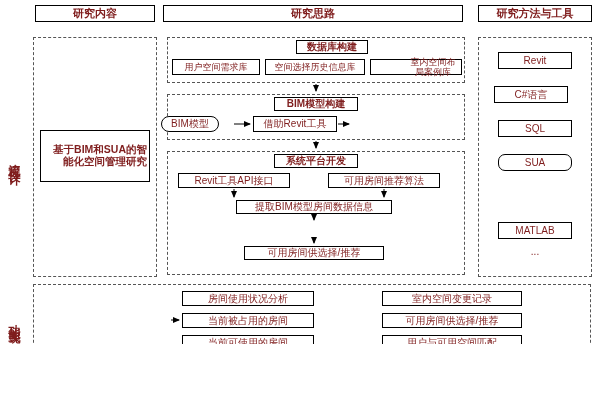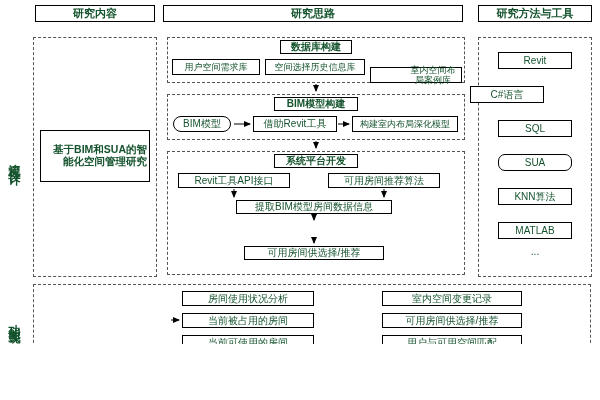--- a/index.html
+++ b/index.html
@@ -1,20 +1,20 @@
 <!DOCTYPE html>
 <html><head>
 <meta charset="utf-8">
 <style>
   * { box-sizing: border-box; }
   html, body { margin: 0; padding: 0; background: #fff; }
   #canvas {
     position: relative; width: 600px; height: 344px;
     background: #ffffff; font-family: "Liberation Sans", sans-serif;
-    color: #14532d; overflow: hidden;
+    color: #7f1d1d; overflow: hidden;
   }
   .box {
     position: absolute; border: 1px solid #000; background: #fff;
     display: flex; align-items: center; justify-content: center;
     text-align: center; font-size: 10px; line-height: 1.12; padding: 1px 2px;
     z-index: 3;
   }
   .sm { font-size: 9px; }
   .bold { font-weight: 700; text-align: right; }
   .hdr { font-size: 11px; font-weight: 700; }
@@ -45,41 +45,39 @@
 
   <div class="dashed" style="left:33px; top:37px; width:124px; height:240px;"></div>
   <div class="dashed" style="left:167px; top:37px; width:298px; height:46px;"></div>
   <div class="dashed" style="left:167px; top:94px; width:298px; height:46px;"></div>
   <div class="dashed" style="left:167px; top:151px; width:298px; height:124px;"></div>
   <div class="dashed" style="left:478px; top:37px; width:114px; height:240px;"></div>
   <div class="dashed" style="left:33px; top:284px; width:558px; height:74px;"></div>
 
   <div class="box bold" style="left:40px; top:130px; width:110px; height:52px; font-size:10.5px;">基于BIM和SUA的智能化空间管理研究</div>
 
-  <div class="box titlebox" style="left:280px; top:40px; width:72px; height:14px;">数据库构建</div>
+  <div class="box titlebox" style="left:296px; top:40px; width:72px; height:14px;">数据库构建</div>
   <div class="box sm" style="left:172px; top:59px; width:88px; height:16px;">用户空间需求库</div>
   <div class="box sm" style="left:265px; top:59px; width:100px; height:16px;">空间选择历史信息库</div>
-  <div class="box sm" style="left:370px; top:67px; width:92px; height:16px;padding-left:36px;">室内空间布局案例库</div>
+  <div class="box sm" style="left:370px; top:59px; width:92px; height:16px;padding-left:36px;">室内空间布局案例库</div>
 
   <div class="box titlebox" style="left:274px; top:97px; width:84px; height:14px;">BIM模型构建</div>
-  <div class="box" style="left:173px; top:116px; width:58px; height:16px;border-radius:8px;">BIM模型</div>
+  <div class="box" style="left:161px; top:116px; width:58px; height:16px;border-radius:8px;">BIM模型</div>
   <div class="box" style="left:253px; top:116px; width:84px; height:16px;">借助Revit工具</div>
-  <div class="box sm" style="left:352px; top:116px; width:106px; height:16px;">构建室内布局深化模型</div>
 
   <div class="box titlebox" style="left:274px; top:154px; width:84px; height:14px;">系统平台开发</div>
   <div class="box" style="left:178px; top:173px; width:112px; height:15px;">Revit工具API接口</div>
   <div class="box" style="left:328px; top:173px; width:112px; height:15px;">可用房间推荐算法</div>
   <div class="box" style="left:236px; top:200px; width:156px; height:14px;">提取BIM模型房间数据信息</div>
   <div class="box" style="left:244px; top:246px; width:140px; height:14px;">可用房间供选择/推荐</div>
 
   <div class="box" style="left:498px; top:52px; width:74px; height:17px;">Revit</div>
-  <div class="box" style="left:470px; top:86px; width:74px; height:17px;">C#语言</div>
+  <div class="box" style="left:494px; top:86px; width:74px; height:17px;">C#语言</div>
   <div class="box" style="left:498px; top:120px; width:74px; height:17px;">SQL</div>
   <div class="box" style="left:498px; top:154px; width:74px; height:17px;border-radius:7px;">SUA</div>
-  <div class="box" style="left:498px; top:188px; width:74px; height:17px;">KNN算法</div>
   <div class="box" style="left:498px; top:222px; width:74px; height:17px;">MATLAB</div>
   <div class="plain" style="left:498px; top:246px; width:74px;">...</div>
 
 
   <div class="box" style="left:182px; top:291px; width:132px; height:15px;">房间使用状况分析</div>
   <div class="box" style="left:182px; top:313px; width:132px; height:15px;">当前被占用的房间</div>
   <div class="box" style="left:182px; top:335px; width:132px; height:15px;">当前可使用的房间</div>
 
   <div class="box" style="left:382px; top:291px; width:140px; height:15px;">室内空间变更记录</div>
   <div class="box" style="left:382px; top:313px; width:140px; height:15px;">可用房间供选择/推荐</div>

